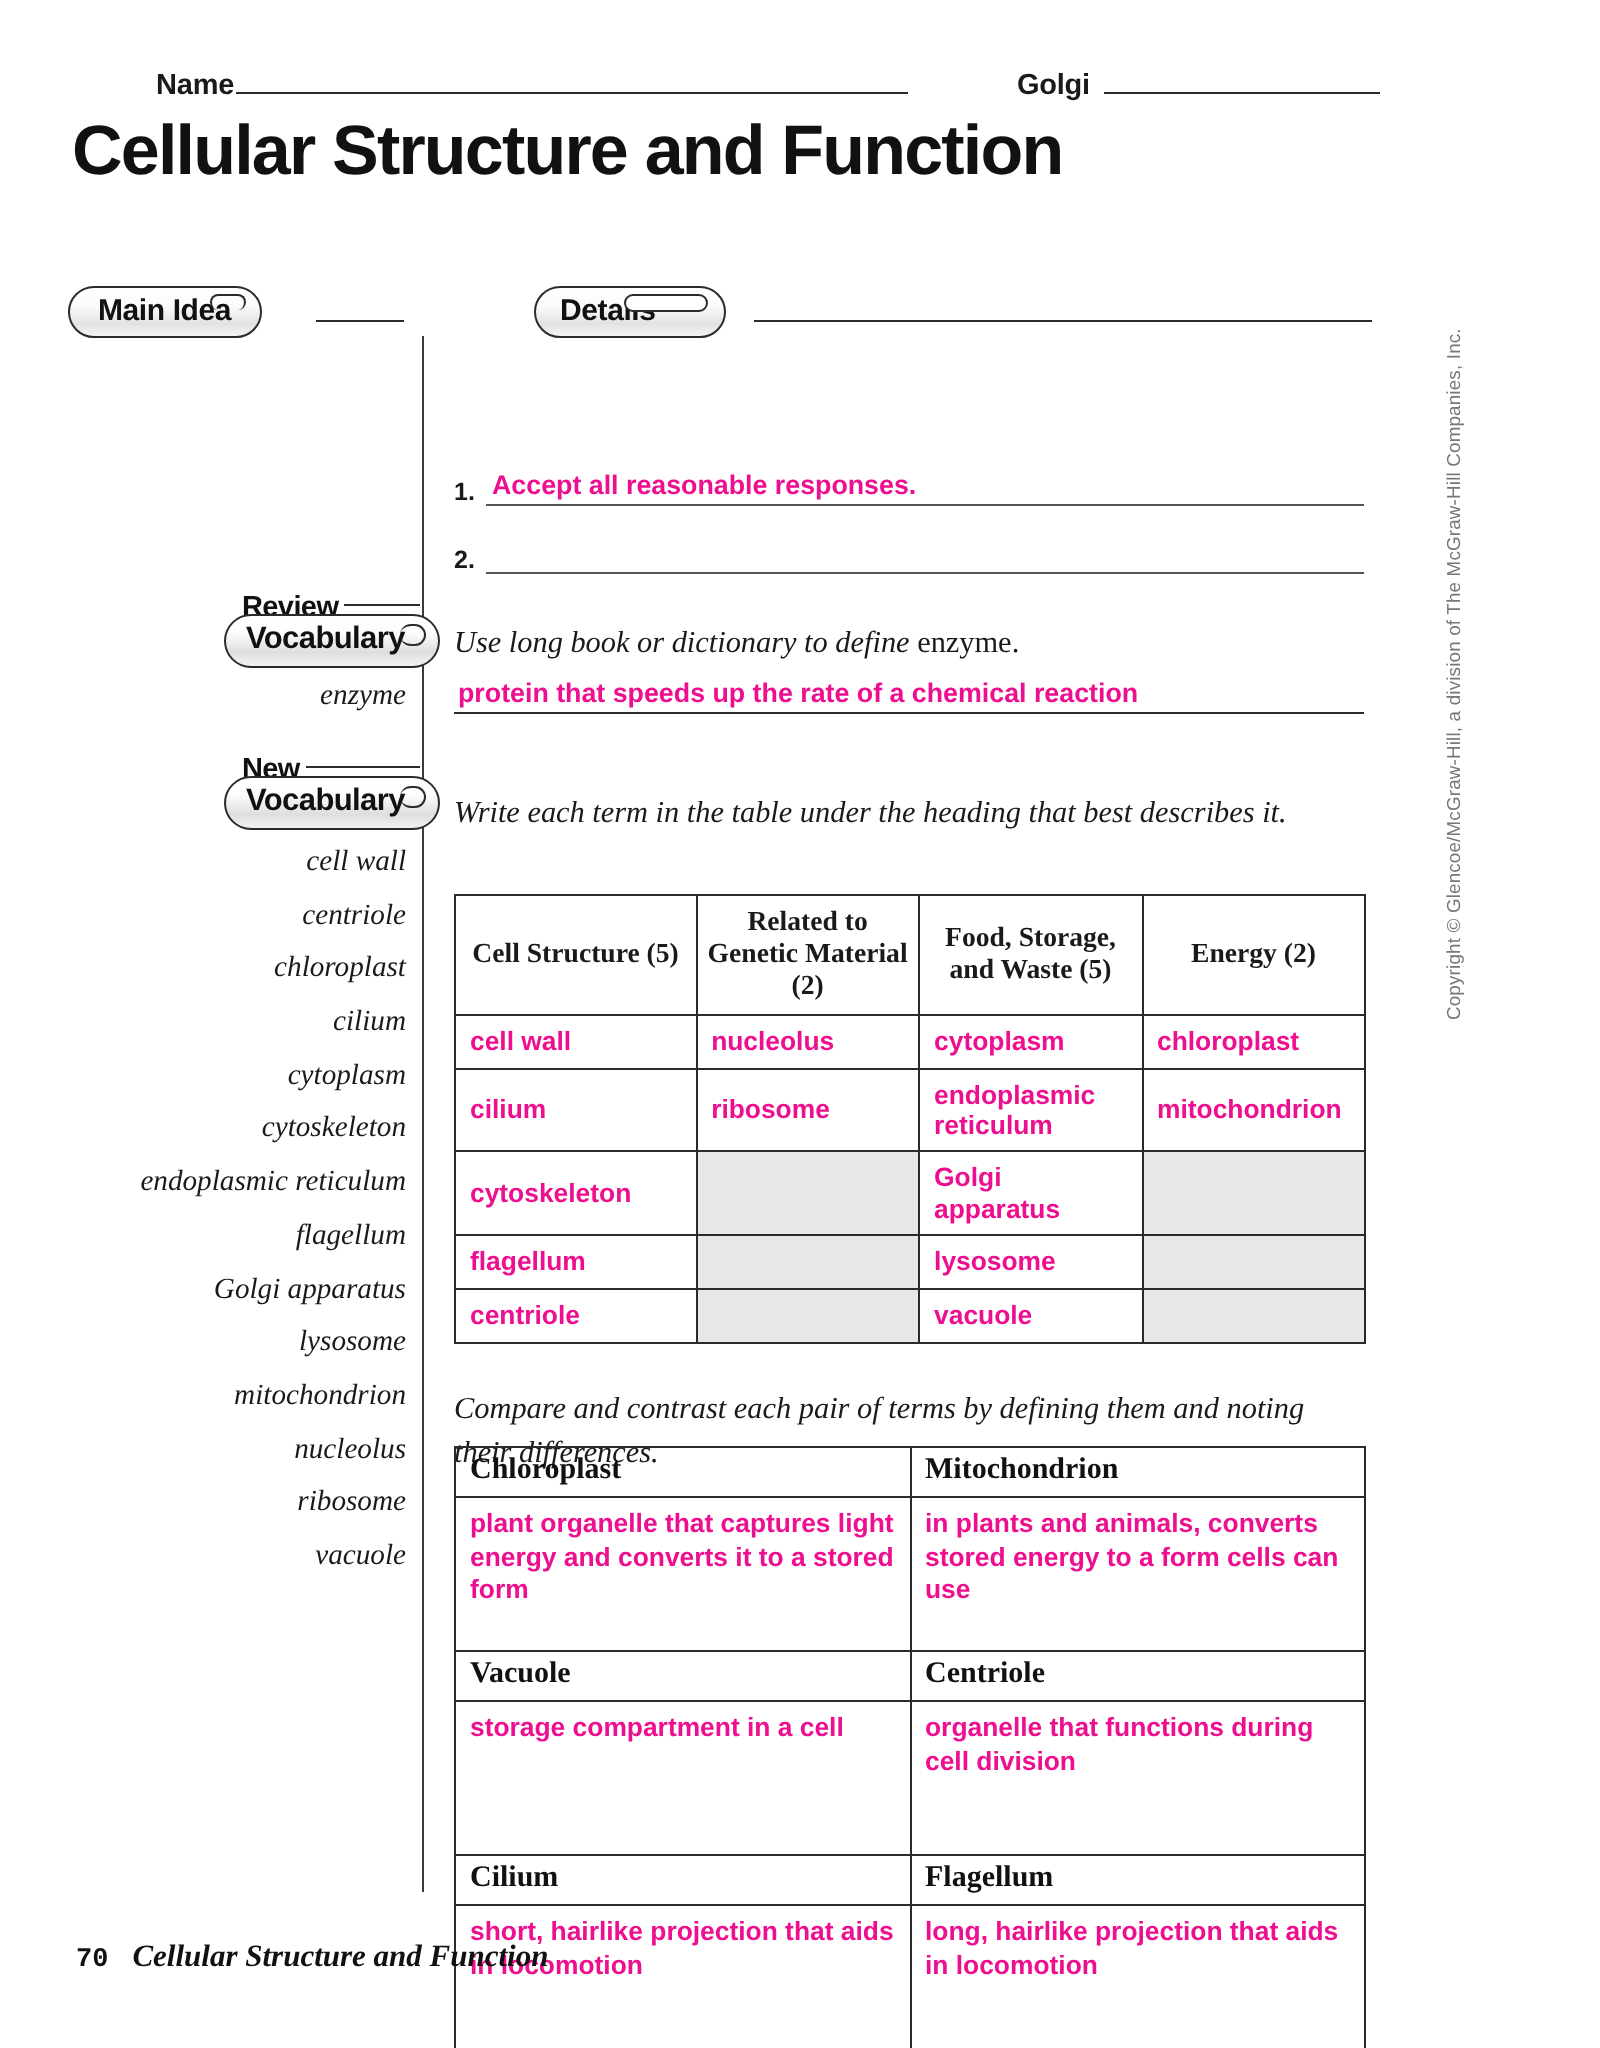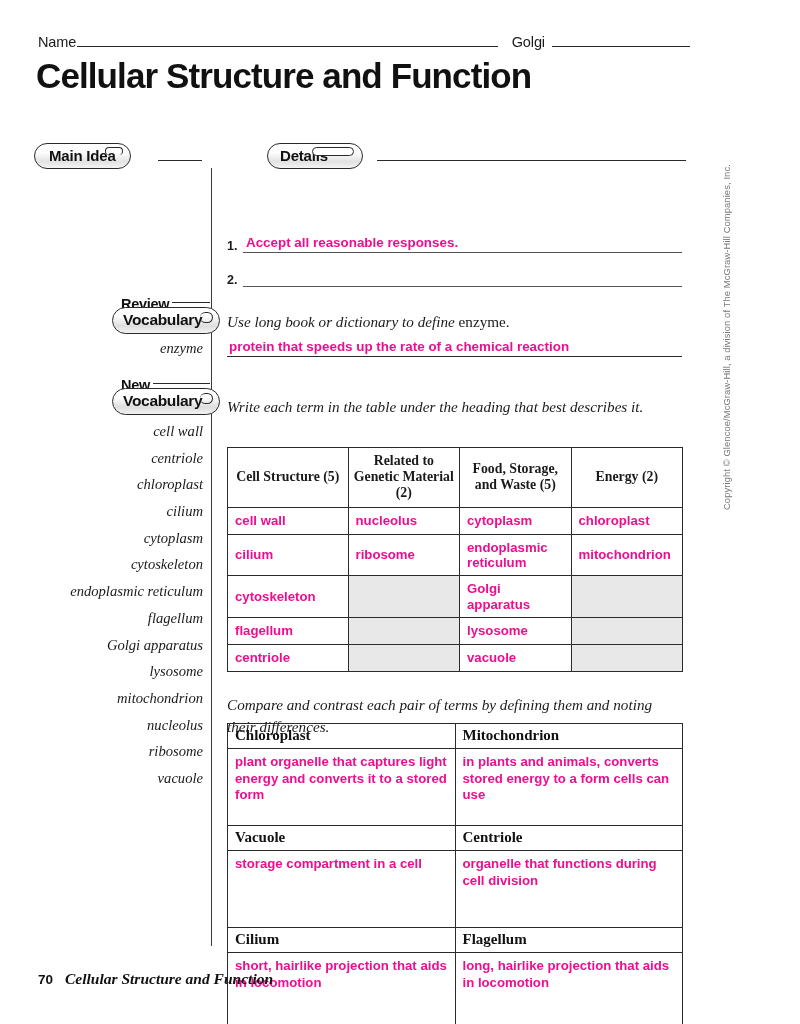--- a/index.html
+++ b/index.html
@@ -23,24 +23,25 @@
   
   .namedate {
     position: absolute;
     left: 38px; top: 34px;
     width: 652px;
     display: flex;
     align-items: baseline;
     font-family: "Liberation Sans", sans-serif;
   }
   .nd-label {
-    font-weight: normal;
+    font-weight: bold;
     font-size: 14.5px;
     letter-spacing: -0.1px;
     white-space: nowrap;
+    margin-left: 40px;
   }
   .nd-rule {
     flex: 1 1 auto;
     border-bottom: 1.4px solid #2a2a2a;
     height: 13px;
     margin-left: 1px;
   }
   .nd-rule.date-rule { flex: 0 0 138px; margin-left: 7px; }
   .nd-gap { width: 14px; }
 
@@ -339,21 +340,21 @@
 
   
   .footer {
     position: absolute;
     left: 38px; top: 970px;
     display: flex;
     align-items: baseline;
     gap: 12px;
   }
   .footer .pg {
-    font-family: Liberation Sans, sans-serif;
+    font-family: Liberation Mono, monospace;
     font-weight: bold;
     font-size: 13.5px;
     color: #111;
   }
   .footer .ftitle {
     font-family: "Liberation Serif", serif;
     font-style: italic;
     font-weight: bold;
     font-size: 15.5px;
     color: #111;

